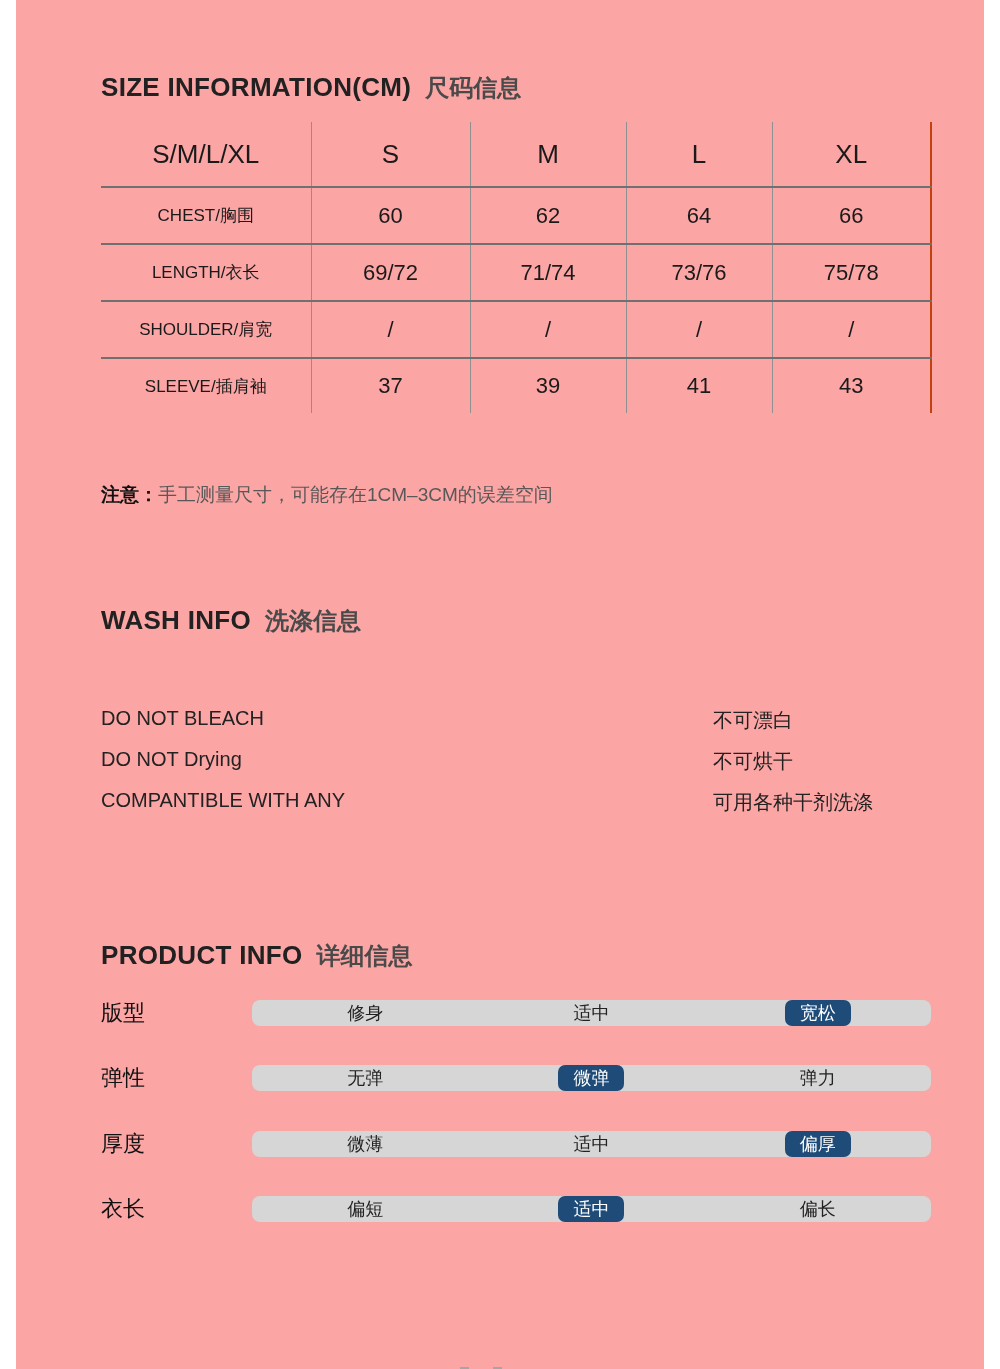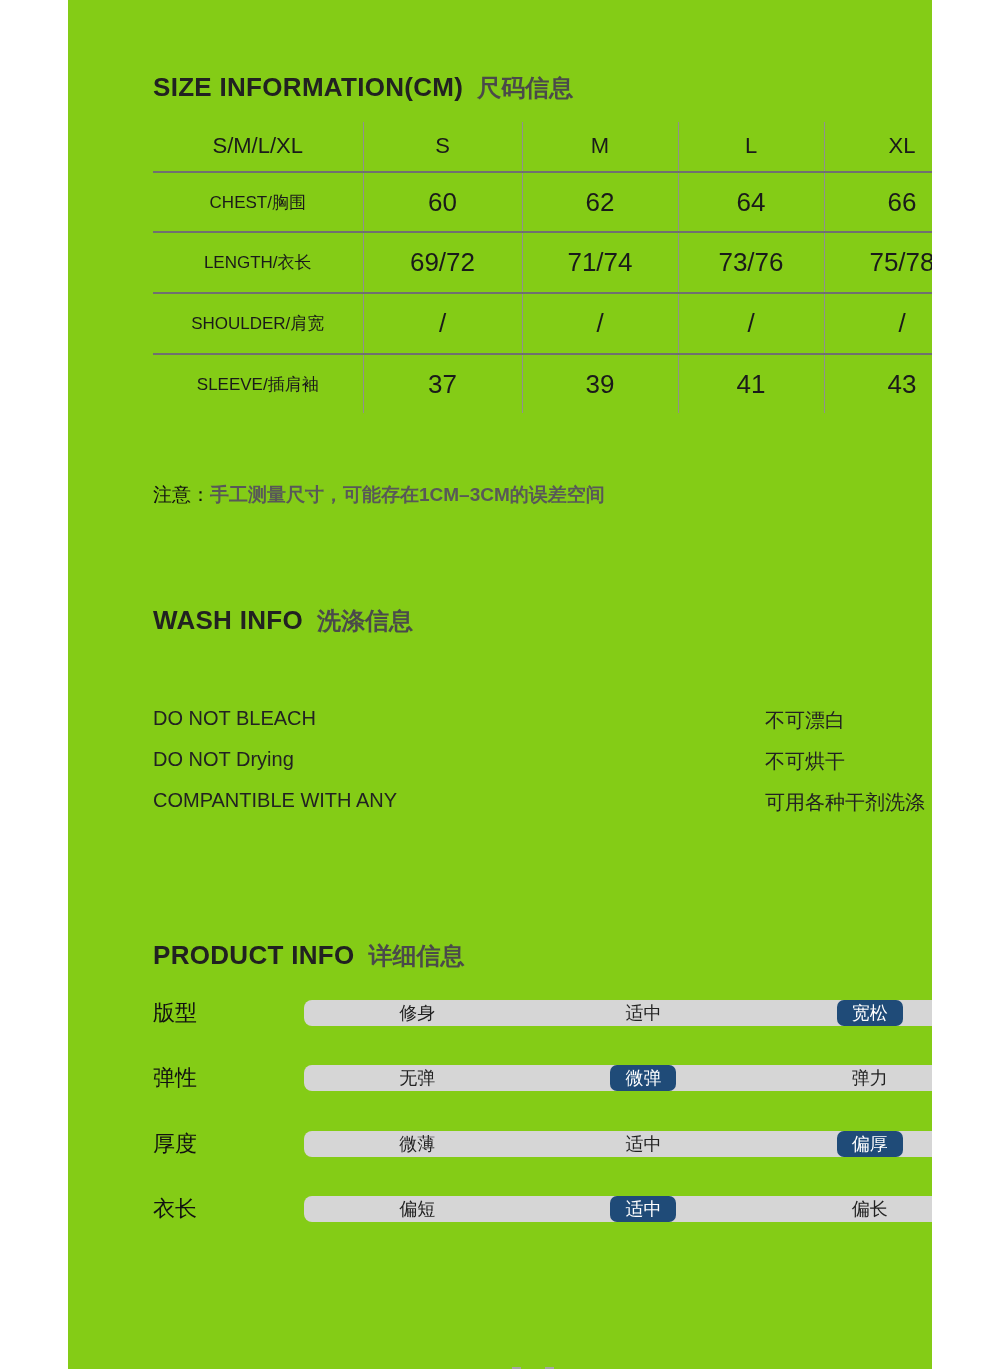--- a/index.html
+++ b/index.html
@@ -3,23 +3,23 @@
 <meta charset="utf-8">
 <style>
   * { margin: 0; padding: 0; box-sizing: border-box; }
   html, body { background: #ffffff; }
   body {
     font-family: "Liberation Sans", "DejaVu Sans", sans-serif;
     color: #1f1f1f;
   }
   .page {
     position: relative;
-    width: 864px;
+    width: 968px;
     height: 1369px;
-    background: #84cc16;
+    background: #fca5a5;
     overflow: hidden;
     margin: 0 auto;
   }
   
   .sec-heading { position: absolute; left: 85px; white-space: nowrap; }
   .sec-heading .h-en {
     font-size: 26px;
     color: #212121;
     letter-spacing: 0.3px;
   }
@@ -34,38 +34,38 @@
     left: 85px;
     top: 122px;
     width: 830px;
     height: 291px;
     border-collapse: collapse;
     table-layout: fixed;
   }
   .size-table td {
     text-align: center;
     vertical-align: middle;
-    font-size: 26px;
+    font-size: 22px;
     color: #1a1a1a;
     border-left: 1px solid #909090;
   }
   .size-table td:first-child { border-left: none; font-size: 17px; }
-  .size-table td:last-child { border-right: 7px solid #c2410c; }
+  .size-table td:last-child { border-right: 2px solid #c2410c; }
   .size-table tr:not(:last-child) td { border-bottom: 2px solid #707070; }
-  .size-table tr.head td { font-size: 22px; }
+  .size-table tr.head td { font-size: 26px; }
   
   .note {
     position: absolute;
     left: 85px;
     top: 482px;
     font-size: 19px;
     white-space: nowrap;
   }
-  .note .note-label { font-weight: 400; color: #111111; text-align: right; }
-  .note .note-text { color: #585858; font-weight: bold; }
+  .note .note-label { font-weight: 700; color: #111111; text-align: right; }
+  .note .note-text { color: #585858; }
   
   .wash-row {
     position: absolute;
     left: 85px;
     width: 830px;
     font-size: 20px;
     color: #222222;
     white-space: nowrap;
   }
   .wash-row .wash-zh { position: absolute; left: 612px; top: 0; }

